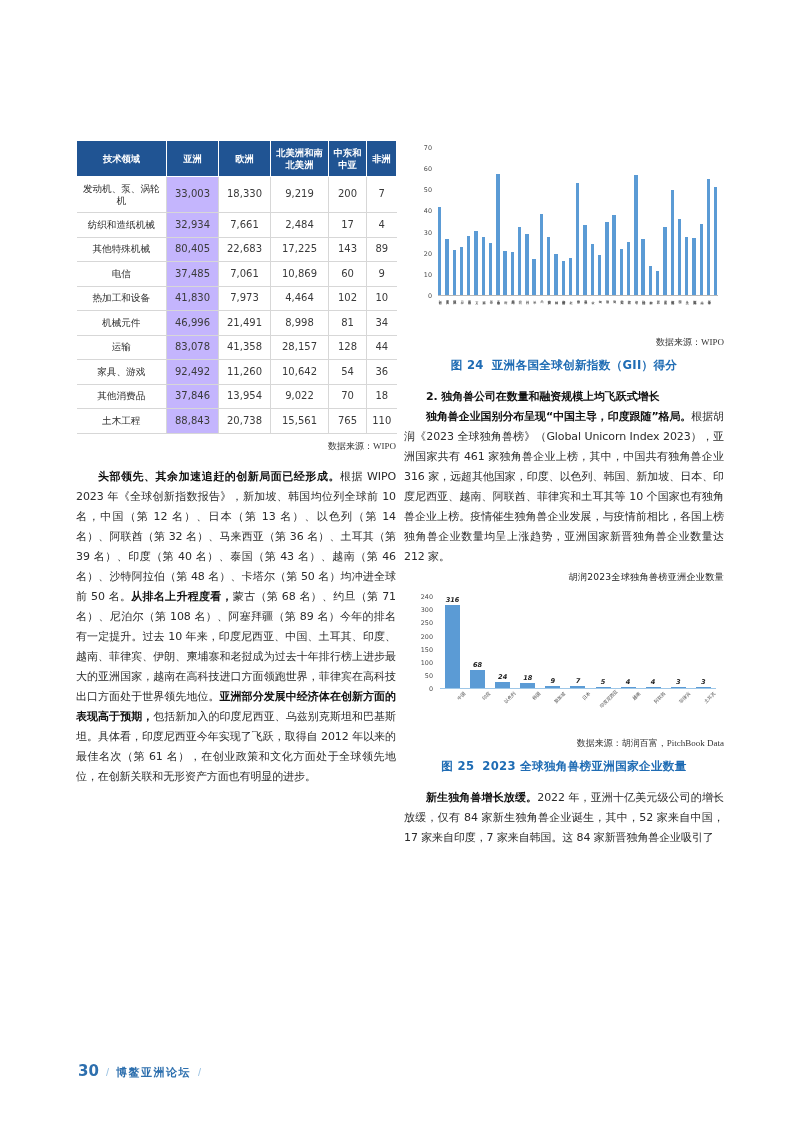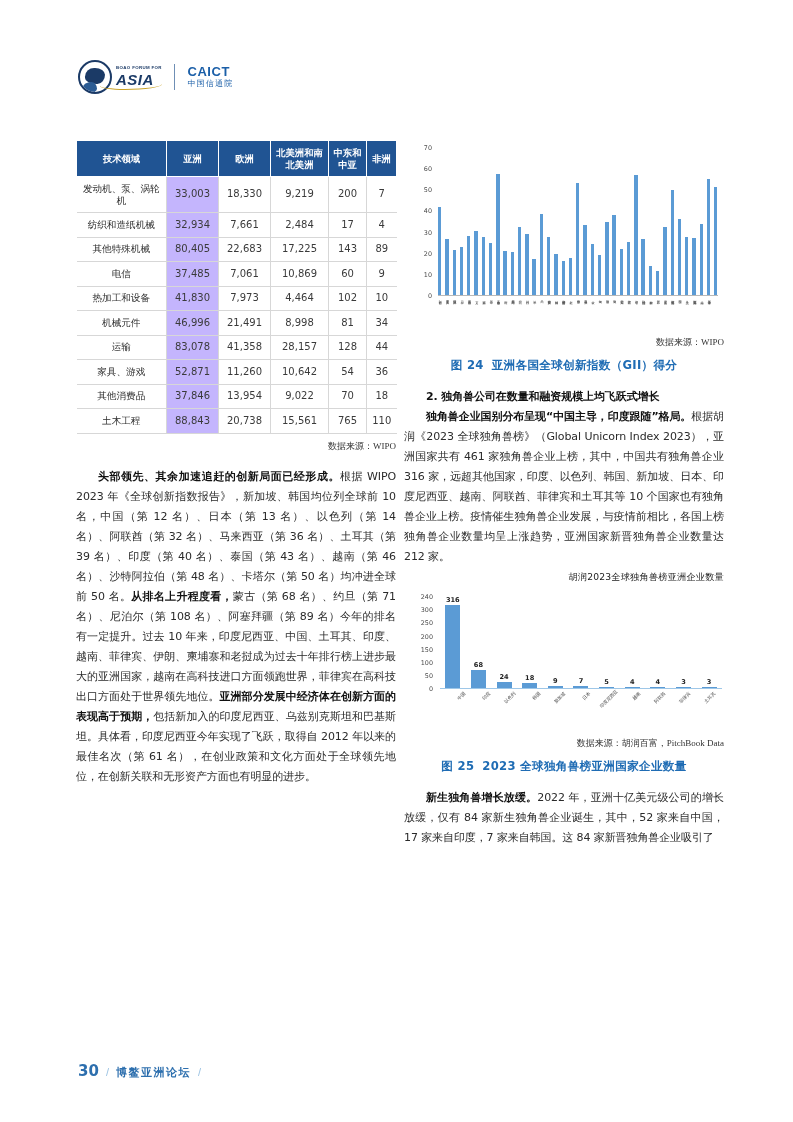--- a/index.html
+++ b/index.html
@@ -93,22 +93,22 @@
   .f24-xlabels { position:absolute; left:34px; right:6px; top:158px; height:30px;
                  display:flex; justify-content:space-between; }
   .f24-xlab { width:3.4px; font-size:3.1px; color:#555; writing-mode:vertical-rl;
               white-space:nowrap; letter-spacing:0px; line-height:3.4px;
               font-family:"DejaVu Sans", sans-serif; }
 
   
   #fig25 { height:160px; margin-top:4px; }
   .f25-title { text-align:right; font-size:9.2px; font-weight:normal; color:#1a1a1a;
                font-family:"DejaVu Sans", sans-serif; letter-spacing:0.2px; }
-  .f25-plot { position:absolute; left:36px; top:26px; right:2px; height:92px;
-              border-bottom:1px solid #9ec7e8; }
+  .f25-plot { position:absolute; left:36px; top:26px; right:8px; height:92px;
+              border-bottom:1px solid #9ec7e8;font-style:italic; }
   .f25-bars { position:absolute; left:0; right:0; bottom:0; height:92px;
               display:flex; align-items:flex-end; justify-content:space-around; }
   .f25-col { display:flex; flex-direction:column; align-items:center; justify-content:flex-end;
              height:100%; width:20px; }
   .f25-val { font-size:6.6px; font-weight:bold; color:#222; margin-bottom:1px;
              font-family:"DejaVu Sans", sans-serif; }
   .f25-bar { width:15px; background:#5b9bd5; }
   .f25-yaxis { position:absolute; left:0; top:26px; width:32px; height:92px; }
   .f25-ytick { position:absolute; right:3px; font-size:6.4px; color:#4a4a4a;
                transform:translateY(-50%); font-family:"DejaVu Sans", sans-serif; }
@@ -124,37 +124,20 @@
             font-family:"DejaVu Sans", sans-serif; }
   .slash { color:#9cc3e3; font-size:11px; }
   .foot-txt { font-size:11px; font-weight:bold; color:#2d6fae; letter-spacing:1.5px;
               font-family:"DejaVu Sans", sans-serif; }
 </style>
 </head>
 <body>
 
 <div class="page">
 
-  <div class="header">
-    <div class="logo-bfa">
-      <div class="globe"></div>
-      <div class="bfa-words">
-        <div class="bfa-small">BOAO FORUM FOR</div>
-        <div class="bfa-big">
-          <span>ASIA</span>
-          <span class="bfa-swoosh"></span>
-        </div>
-      </div>
-    </div>
-    <div class="divider-v"></div>
-    <div class="logo-caict">
-      <div class="caict-en">CAICT</div>
-      <div class="caict-cn">中国信通院</div>
-    </div>
-  </div>
 
   <div class="col col-left">
 
     <table class="datatable">
       <colgroup>
         <col class="col-w1">
           <col class="col-w2">
           <col class="col-w3">
         <col class="col-w4">
           <col class="col-w5">
@@ -222,21 +205,21 @@
           <tr>
             <td>运输</td>
             <td>83,078</td>
             <td>41,358</td>
             <td>28,157</td>
             <td>128</td>
             <td>44</td>
           </tr>
           <tr>
             <td>家具、游戏</td>
-            <td>52,871</td>
+            <td>92,492</td>
             <td>11,260</td>
             <td>10,642</td>
             <td>54</td>
             <td>36</td>
           </tr>
           <tr>
             <td>其他消费品</td>
             <td>37,846</td>
             <td>13,954</td>
             <td>9,022</td>

